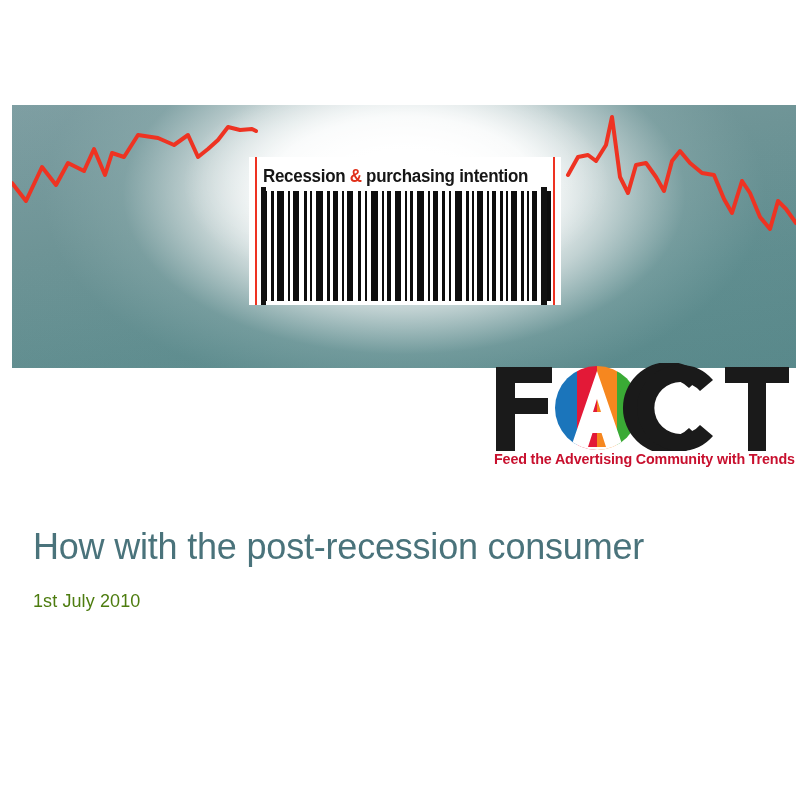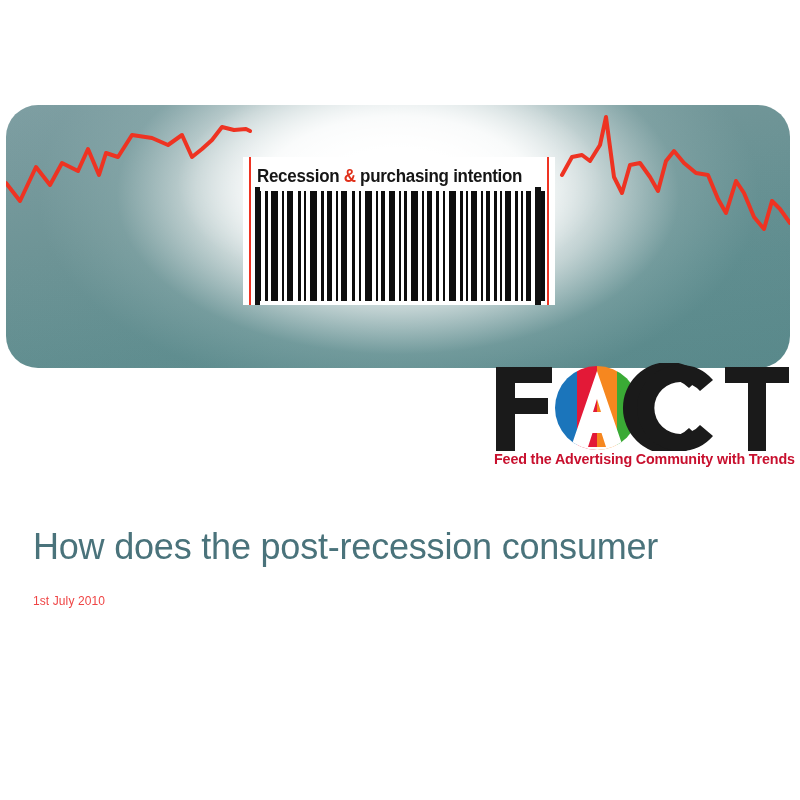--- a/index.html
+++ b/index.html
@@ -11,29 +11,28 @@
     width: 800px;
     height: 800px;
     position: relative;
     overflow: hidden;
     font-family: "Liberation Sans", sans-serif;
   }
 
   
   #banner {
     position: absolute;
-    left: 6px;
+    left: 12px;
     top: 105px;
     width: 784px;
     height: 263px;
     overflow: hidden;
     background:
       radial-gradient(ellipse 46% 78% at 50% 34%, #ffffff 0%, #ffffff 22%, rgba(255,255,255,0.92) 38%, rgba(226,233,233,0.75) 56%, rgba(150,180,181,0.35) 78%, rgba(110,150,152,0.05) 100%),
       linear-gradient(170deg, #7f9fa3 0%, #6e9496 38%, #5f8d8f 70%, #58888a 100%);
-    border-radius: 32px;
   }
   #banner-glow {
     position: absolute;
     left: 0; top: 0; right: 0; bottom: 0;
     background: radial-gradient(ellipse 34% 52% at 49% 30%, rgba(255,255,255,0.95) 0%, rgba(255,255,255,0.55) 45%, rgba(255,255,255,0) 80%);
     pointer-events: none;
   }
   #banner-chart {
     position: absolute;
     left: 0; top: 0;
@@ -136,23 +135,23 @@
     font-size: 36px;
     line-height: 50px;
     color: #4a737b;
     letter-spacing: -0.2px;
     margin: 0;
   }
   #slide-date {
     margin-top: 18px;
     font-family: "Liberation Sans", sans-serif;
     font-weight: 400;
-    font-size: 12px;
+    font-size: 18px;
     line-height: 22px;
-    color: #ef4444;
+    color: #4d7c0f;
     letter-spacing: 0.1px;
   }
 </style>
 </head>
 <body>
 
 <div id="banner">
   <div id="banner-glow"></div>
 
   <svg id="banner-chart" viewBox="0 0 784 263" preserveAspectRatio="none">
@@ -240,16 +239,16 @@
     <path fill="#1a1a1a" d="M188 2 a43 43 0 1 0 0 86 a43 43 0 0 0 33 -15 l-13 -11 a26 26 0 1 1 0 -34 l13 -11 a43 43 0 0 0 -33 -15 z"></path>
 
     <path fill="#1a1a1a" d="M233 4 h64 v16 h-23 v68 h-18 v-68 h-23 z"></path>
   </svg>
 
   <div id="fact-tagline">Feed the Advertising Community with Trends</div>
 </div>
 
 <div id="title-block">
   <h1 id="slide-title">
-    <span>How does the post-recession consumer</span><br>
+    <span>How with the post-recession consumer</span><br>
   </h1>
   <div id="slide-date">1st July 2010</div>
 </div>
 
 </body></html>

